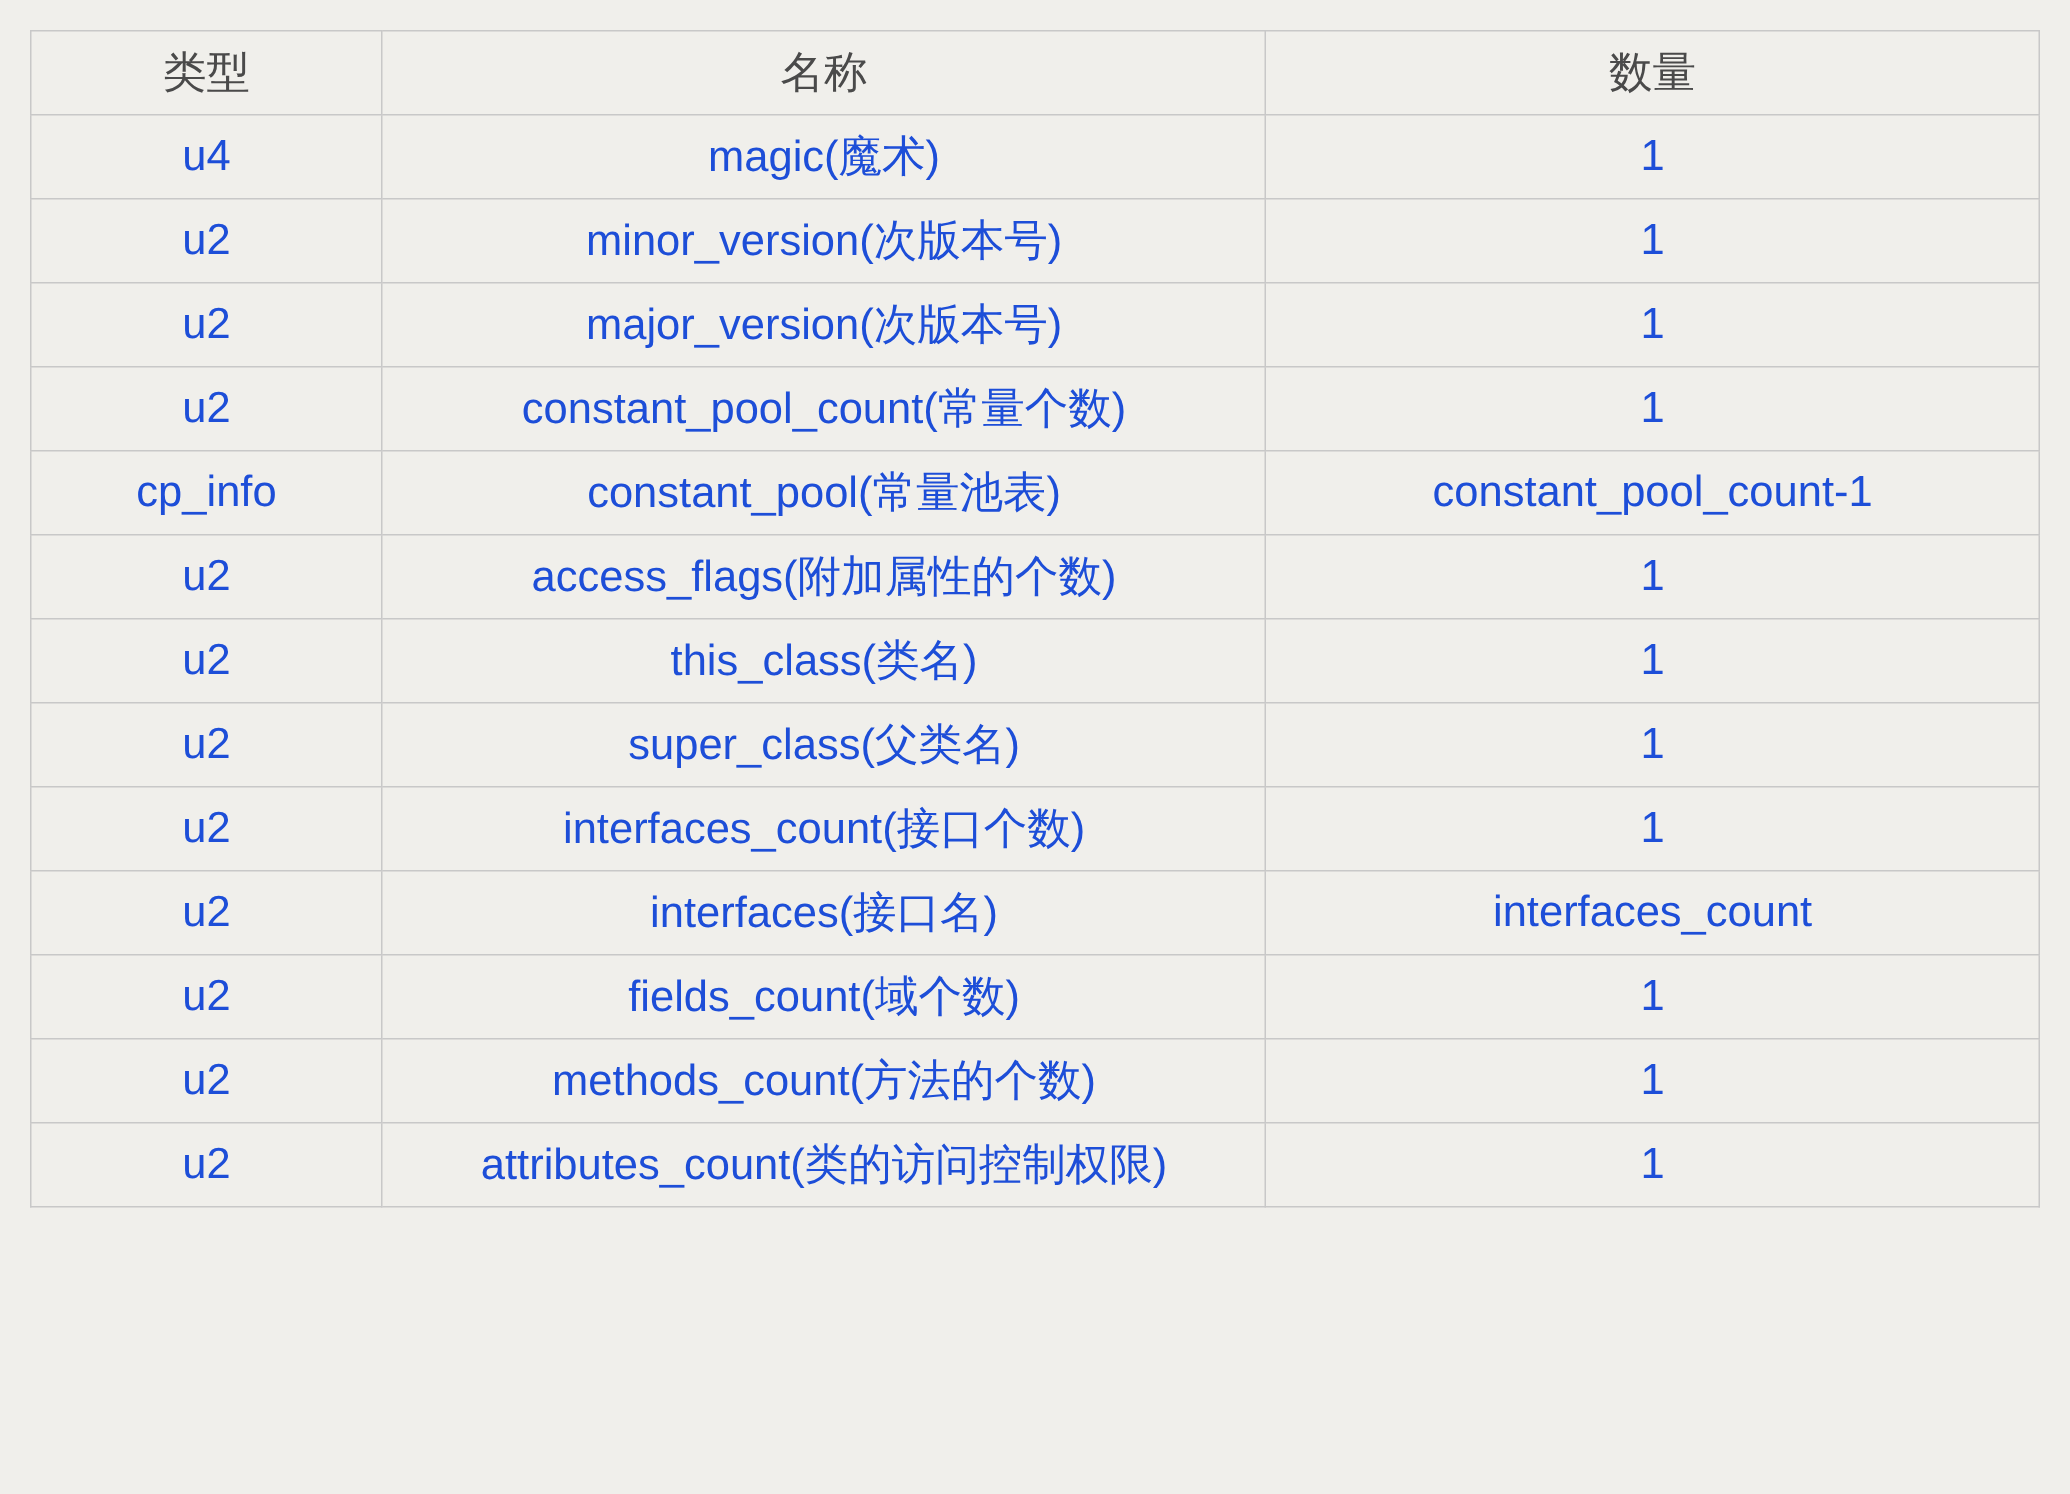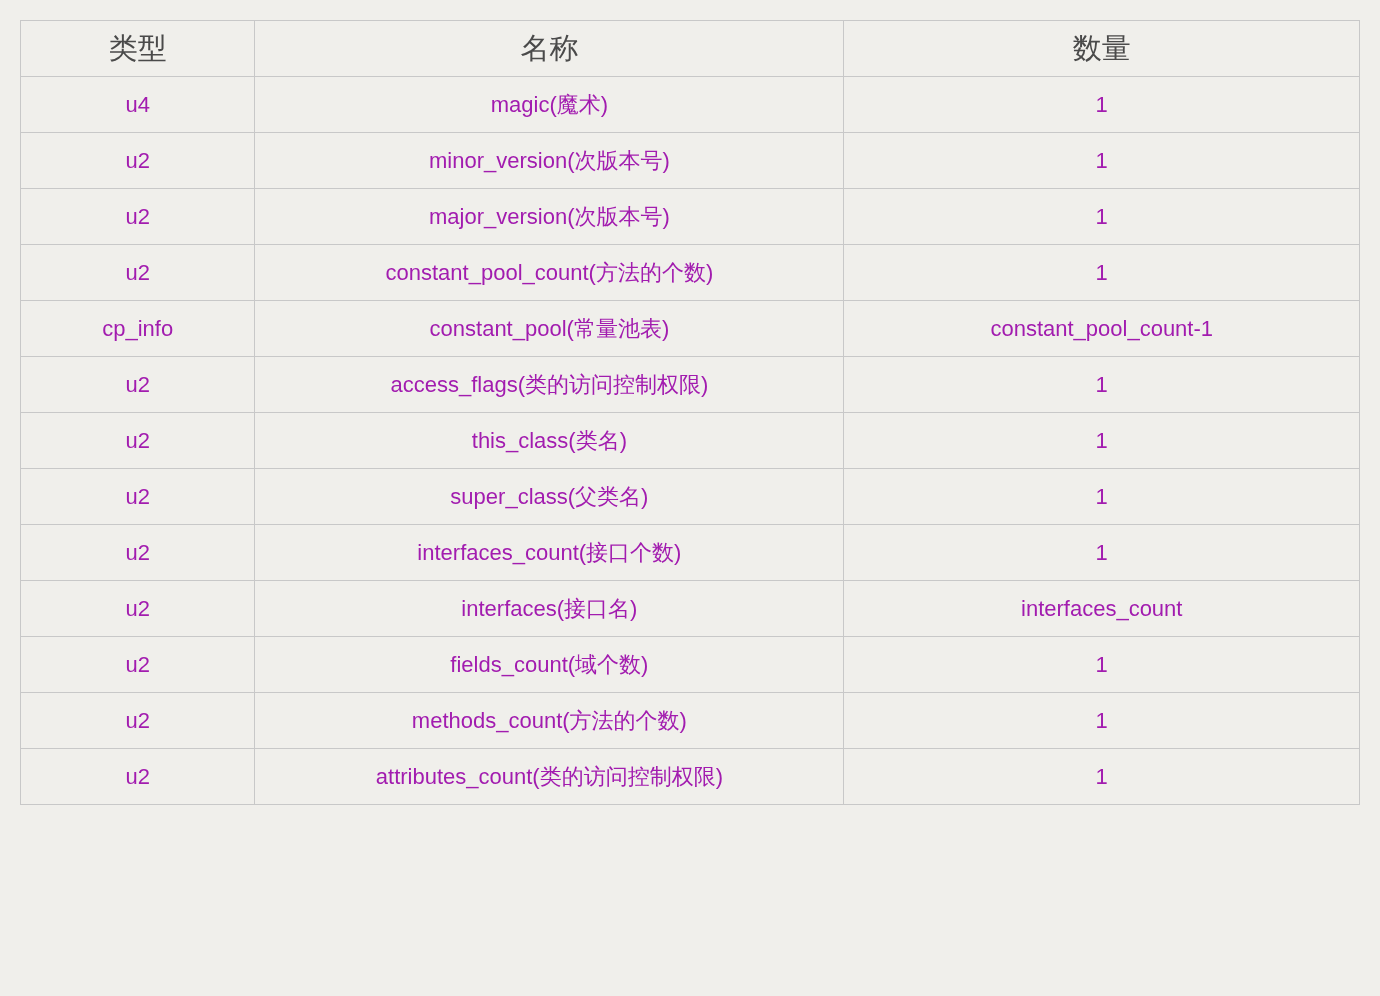--- a/index.html
+++ b/index.html
@@ -27,22 +27,22 @@
       font-weight: 400;
       height: 56px;
       padding: 0 6px;
     }
     th {
       color: #4a4a4a;
       font-size: 29px;
       font-family: "Microsoft YaHei", "PingFang SC", sans-serif;
     }
     td {
-      color: #a21caf;
-      font-size: 22px;
+      color: #1d4ed8;
+      font-size: 29px;
     }
     col.col-type  { width: 17.5%; }
     col.col-name  { width: 44%; }
     col.col-count { width: 38.5%; }
   </style>
 </head>
 <body>
 
 <table>
   <colgroup>
@@ -68,31 +68,31 @@
       <td>minor_version(次版本号)</td>
       <td>1</td>
     </tr>
     <tr>
       <td>u2</td>
       <td>major_version(次版本号)</td>
       <td>1</td>
     </tr>
     <tr>
       <td>u2</td>
-      <td>constant_pool_count(方法的个数)</td>
+      <td>constant_pool_count(常量个数)</td>
       <td>1</td>
     </tr>
     <tr>
       <td>cp_info</td>
       <td>constant_pool(常量池表)</td>
       <td>constant_pool_count-1</td>
     </tr>
     <tr>
       <td>u2</td>
-      <td>access_flags(类的访问控制权限)</td>
+      <td>access_flags(附加属性的个数)</td>
       <td>1</td>
     </tr>
     <tr>
       <td>u2</td>
       <td>this_class(类名)</td>
       <td>1</td>
     </tr>
     <tr>
       <td>u2</td>
       <td>super_class(父类名)</td>

